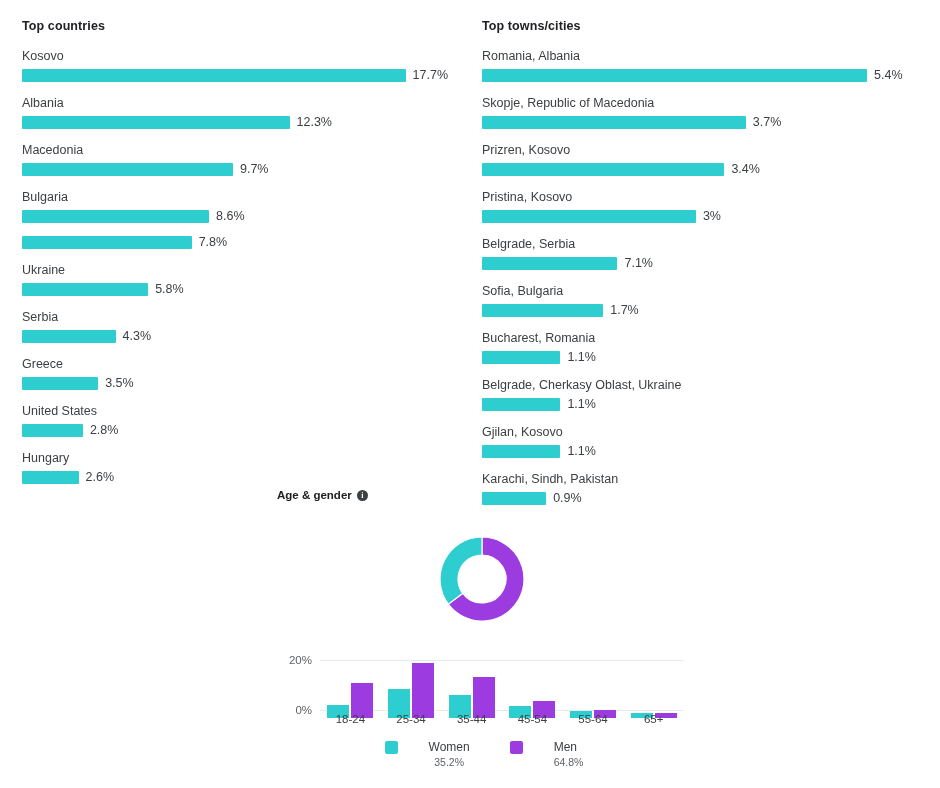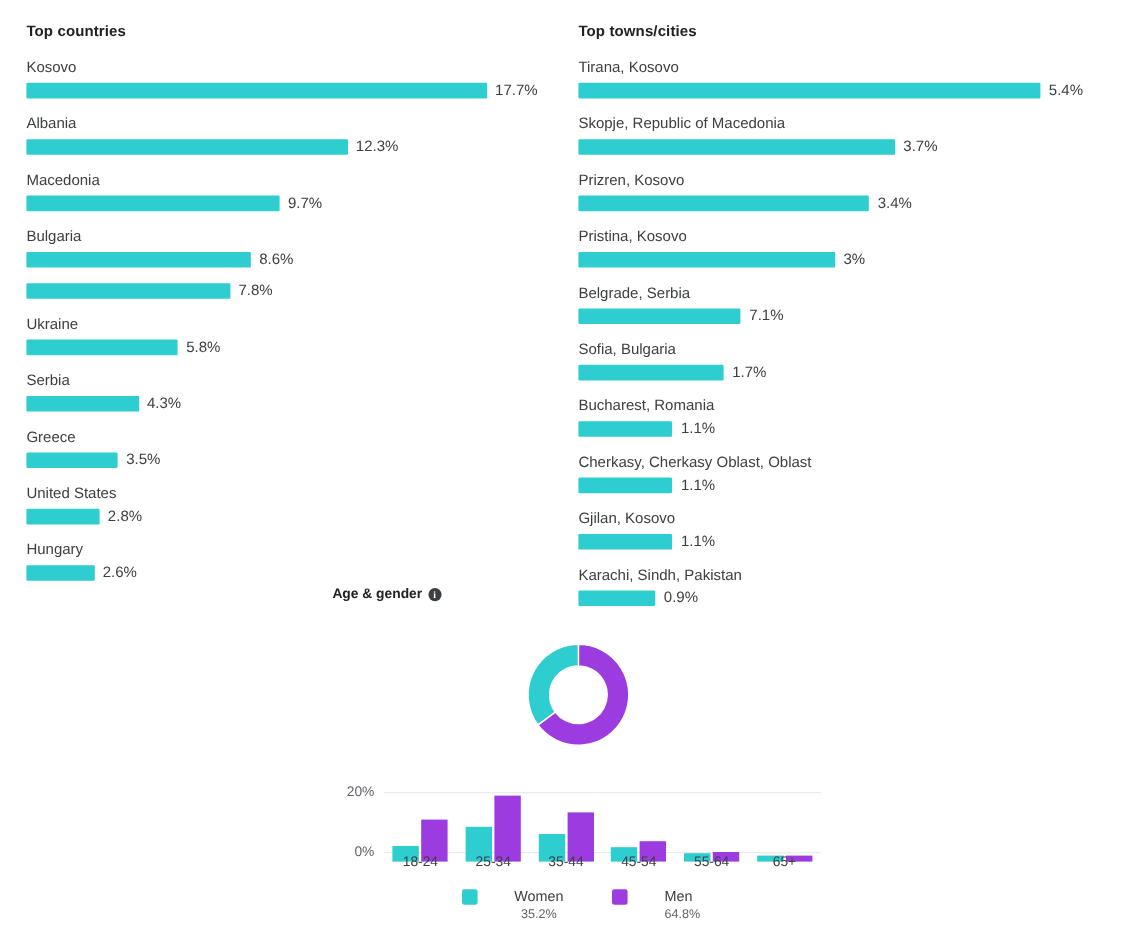--- a/index.html
+++ b/index.html
@@ -292,21 +292,21 @@
               <div class="bar-value">2.6%</div>
             </div>
           </div>
         </div>
     </div>
 
     <div class="list-col right">
       <div class="col-title">Top towns/cities</div>
       <div id="cities-rows">
           <div class="bar-row">
-            <div class="bar-label">Tirana, Kosovo</div>
+            <div class="bar-label">Romania, Albania</div>
             <div class="bar-line">
               <div class="bar-fill" style="width: 385px; background: rgb(46, 205, 208);"></div>
               <div class="bar-value">5.4%</div>
             </div>
           </div>
           <div class="bar-row">
             <div class="bar-label">Skopje, Republic of Macedonia</div>
             <div class="bar-line">
               <div class="bar-fill" style="width: 263.796px; background: rgb(46, 205, 208);"></div>
               <div class="bar-value">3.7%</div>
@@ -341,21 +341,21 @@
             </div>
           </div>
           <div class="bar-row">
             <div class="bar-label">Bucharest, Romania</div>
             <div class="bar-line">
               <div class="bar-fill" style="width: 78.4259px; background: rgb(46, 205, 208);"></div>
               <div class="bar-value">1.1%</div>
             </div>
           </div>
           <div class="bar-row">
-            <div class="bar-label">Cherkasy, Cherkasy Oblast, Oblast</div>
+            <div class="bar-label">Belgrade, Cherkasy Oblast, Ukraine</div>
             <div class="bar-line">
               <div class="bar-fill" style="width: 78.4259px; background: rgb(46, 205, 208);"></div>
               <div class="bar-value">1.1%</div>
             </div>
           </div>
           <div class="bar-row">
             <div class="bar-label">Gjilan, Kosovo</div>
             <div class="bar-line">
               <div class="bar-fill" style="width: 78.4259px; background: rgb(46, 205, 208);"></div>
               <div class="bar-value">1.1%</div>

